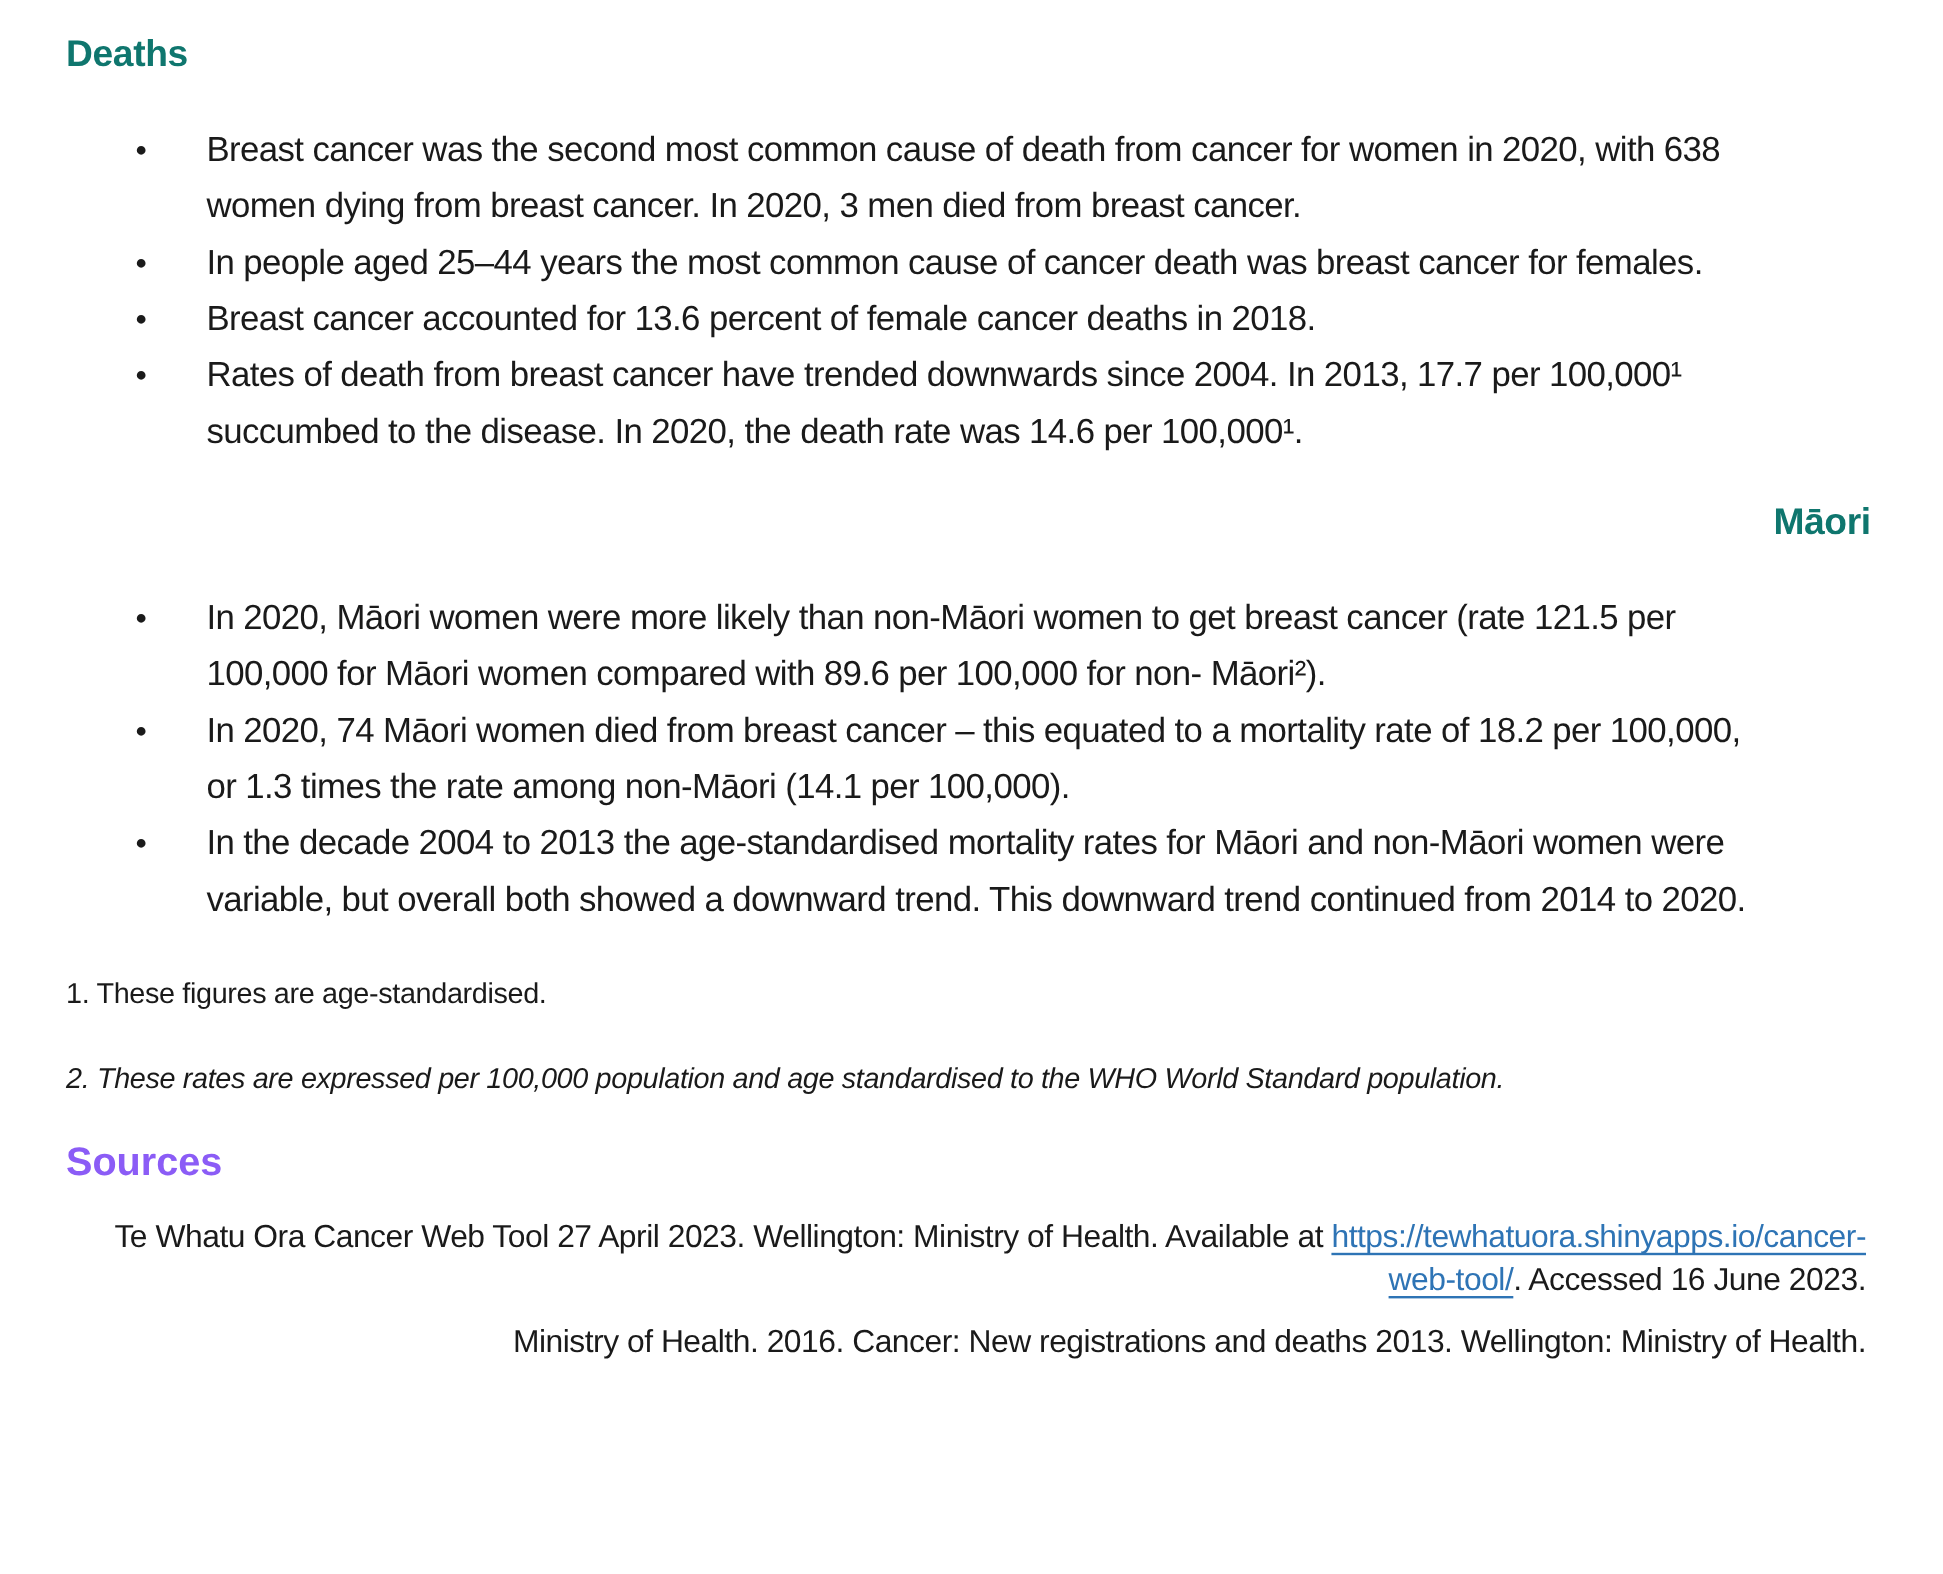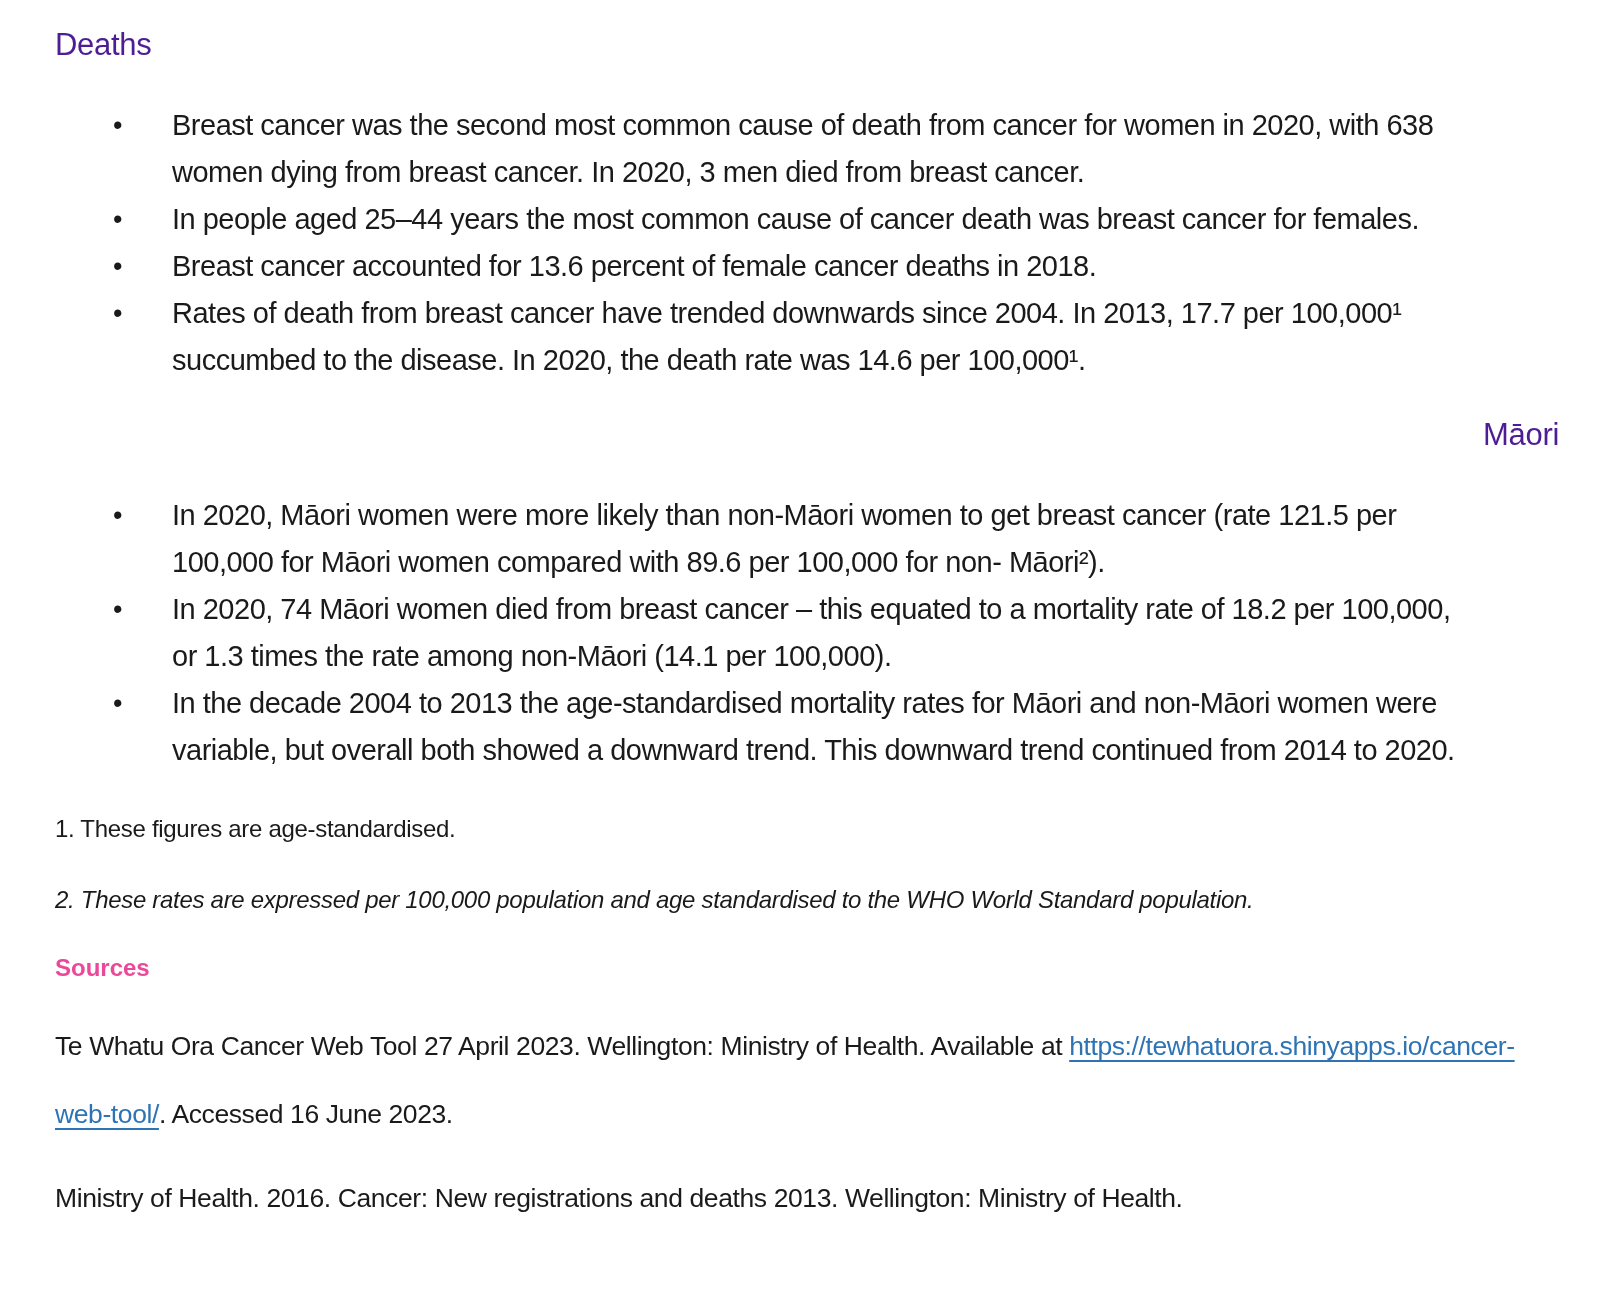--- a/index.html
+++ b/index.html
@@ -19,23 +19,23 @@
     box-sizing: border-box;
     width: 1619px;
     height: 1312px;
     padding: 26px 60px 0 55px;
     background: #ffffff;
   }
   .section-heading {
     margin: 0;
     font-size: 31px;
     line-height: 38px;
-    font-weight: 400;
+    font-weight: 700;
     letter-spacing: -0.3px;
-    color: #4c1d95;
+    color: #0f766e;
   }
   .section-heading.maori {
     margin-top: 32px;
     text-align: right;
   }
   ul.bullet-list {
     list-style: none;
     margin: 38px 0 0 0;
     padding: 0;
     font-size: 29px;
@@ -58,31 +58,32 @@
     font-size: 24px;
     line-height: 33px;
     letter-spacing: -0.3px;
   }
   .footnote + .footnote {
     margin-top: 38px;
     font-style: italic;
   }
   .sources-heading {
     margin: 36px 0 0 0;
-    font-size: 24px;
+    font-size: 33px;
     line-height: 32px;
     font-weight: 700;
-    color: #ec4899;
+    color: #8b5cf6;
   }
   .source-para {
     margin: 28px 0 0 0;
     font-size: 26.5px;
-    line-height: 68px;
+    line-height: 36px;
     letter-spacing: -0.4px;
     max-width: 1500px;
+    text-align: right;
   }
   .source-para + .source-para {
     margin-top: 16px;
   }
   a.doc-link {
     color: #2e74b5;
     text-decoration: underline;
     text-underline-offset: 5px;
     cursor: pointer;
   }

